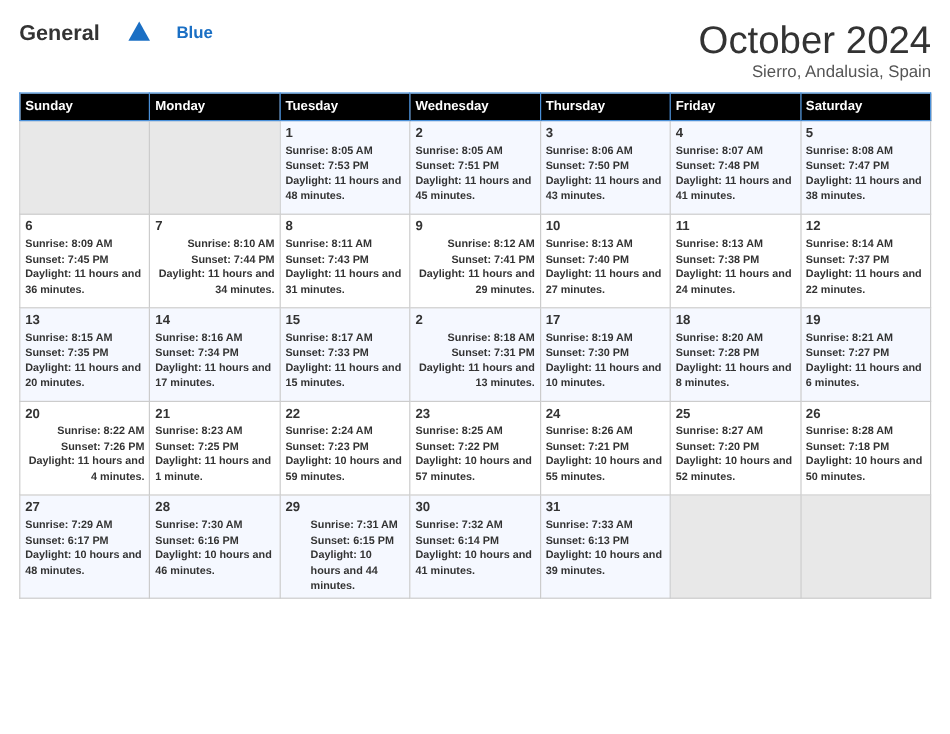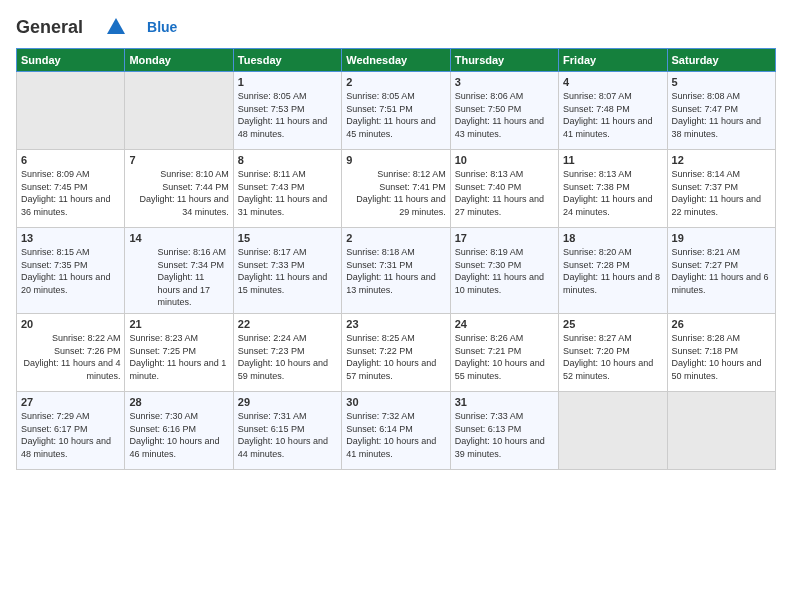--- a/index.html
+++ b/index.html
@@ -44,21 +44,21 @@
     .location {
       font-size: 14px;
       color: #555;
     }
     table {
       width: 100%;
       border-collapse: collapse;
       table-layout: fixed;
     }
     thead tr th {
-      background-color: #15803d;
+      background-color: #000000;
       color: #fff;
       font-size: 11px;
       font-weight: bold;
       padding: 5px 4px;
       text-align: left;
       border: 1px solid #4a90d9;
     }
     tbody tr td {
       vertical-align: top;
       font-size: 9.5px;
@@ -76,38 +76,41 @@
     .day-number {
       font-size: 11px;
       font-weight: bold;
       display: block;
       margin-bottom: 2px;
     }
     .day-info {
       font-size: 9px;
       line-height: 1.4;
       color: #333;
+      font-weight: bold;
     }
     .empty-cell {
       background-color: #e8e8e8 !important;
     }
   </style>
 </head>
 <body>
 
 <div class="page">
   <div class="header">
     <div class="logo">
       <span style="font-size:18px;font-weight:bold;color:#333;">General</span>
       <svg class="logo-icon" viewBox="0 0 22 22" xmlns="http://www.w3.org/2000/svg">
         <polygon points="11,2 20,18 2,18" fill="#1a6fc4"></polygon>
       </svg>
       <span style="font-size:14px;font-weight:bold;color:#1a6fc4;">Blue</span>
     </div>
     <div class="title-block">
+      <div class="month-title">October 2024</div>
+      <div class="location">Sierro, Andalusia, Spain</div>
     </div>
   </div>
 
   <table>
     <thead>
       <tr>
         <th>Sunday</th>
         <th>Monday</th>
         <th>Tuesday</th>
         <th>Wednesday</th>
@@ -197,33 +200,33 @@
         </tr>
         <tr>
           <td>
             <span class="day-number">13</span>
             <div class="day-info" style="white-space: pre-line;">Sunrise: 8:15 AM
 Sunset: 7:35 PM
 Daylight: 11 hours and 20 minutes.</div>
           </td>
           <td>
             <span class="day-number">14</span>
-            <div class="day-info" style="white-space: pre-line; margin-left: 28px;">Sunrise: 8:16 AM
+            <div class="day-info" style="white-space: pre-line;">Sunrise: 8:16 AM
 Sunset: 7:34 PM
 Daylight: 11 hours and 17 minutes.</div>
           </td>
           <td>
             <span class="day-number">15</span>
             <div class="day-info" style="white-space: pre-line;">Sunrise: 8:17 AM
 Sunset: 7:33 PM
 Daylight: 11 hours and 15 minutes.</div>
           </td>
           <td>
             <span class="day-number">2</span>
-            <div class="day-info" style="white-space: pre-line;">Sunrise: 8:18 AM
+            <div class="day-info" style="white-space: pre-line; text-align: right;">Sunrise: 8:18 AM
 Sunset: 7:31 PM
 Daylight: 11 hours and 13 minutes.</div>
           </td>
           <td>
             <span class="day-number">17</span>
             <div class="day-info" style="white-space: pre-line;">Sunrise: 8:19 AM
 Sunset: 7:30 PM
 Daylight: 11 hours and 10 minutes.</div>
           </td>
           <td>
@@ -291,21 +294,21 @@
 Daylight: 10 hours and 48 minutes.</div>
           </td>
           <td>
             <span class="day-number">28</span>
             <div class="day-info" style="white-space: pre-line;">Sunrise: 7:30 AM
 Sunset: 6:16 PM
 Daylight: 10 hours and 46 minutes.</div>
           </td>
           <td>
             <span class="day-number">29</span>
-            <div class="day-info" style="white-space: pre-line;">Sunrise: 7:31 AM
+            <div class="day-info" style="white-space: pre-line; margin-left: 21px;">Sunrise: 7:31 AM
 Sunset: 6:15 PM
 Daylight: 10 hours and 44 minutes.</div>
           </td>
           <td>
             <span class="day-number">30</span>
             <div class="day-info" style="white-space: pre-line;">Sunrise: 7:32 AM
 Sunset: 6:14 PM
 Daylight: 10 hours and 41 minutes.</div>
           </td>
           <td>

